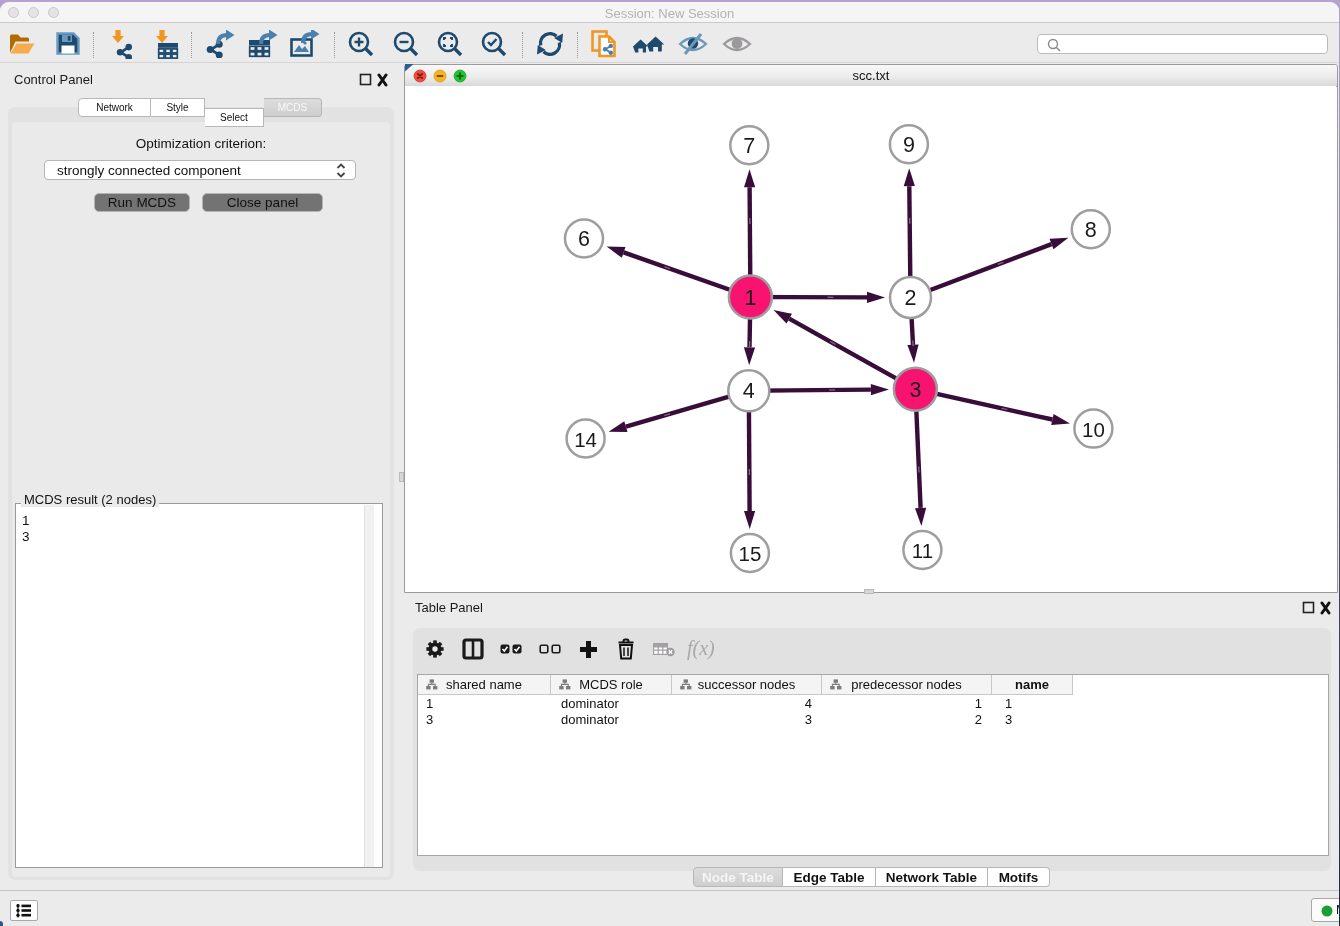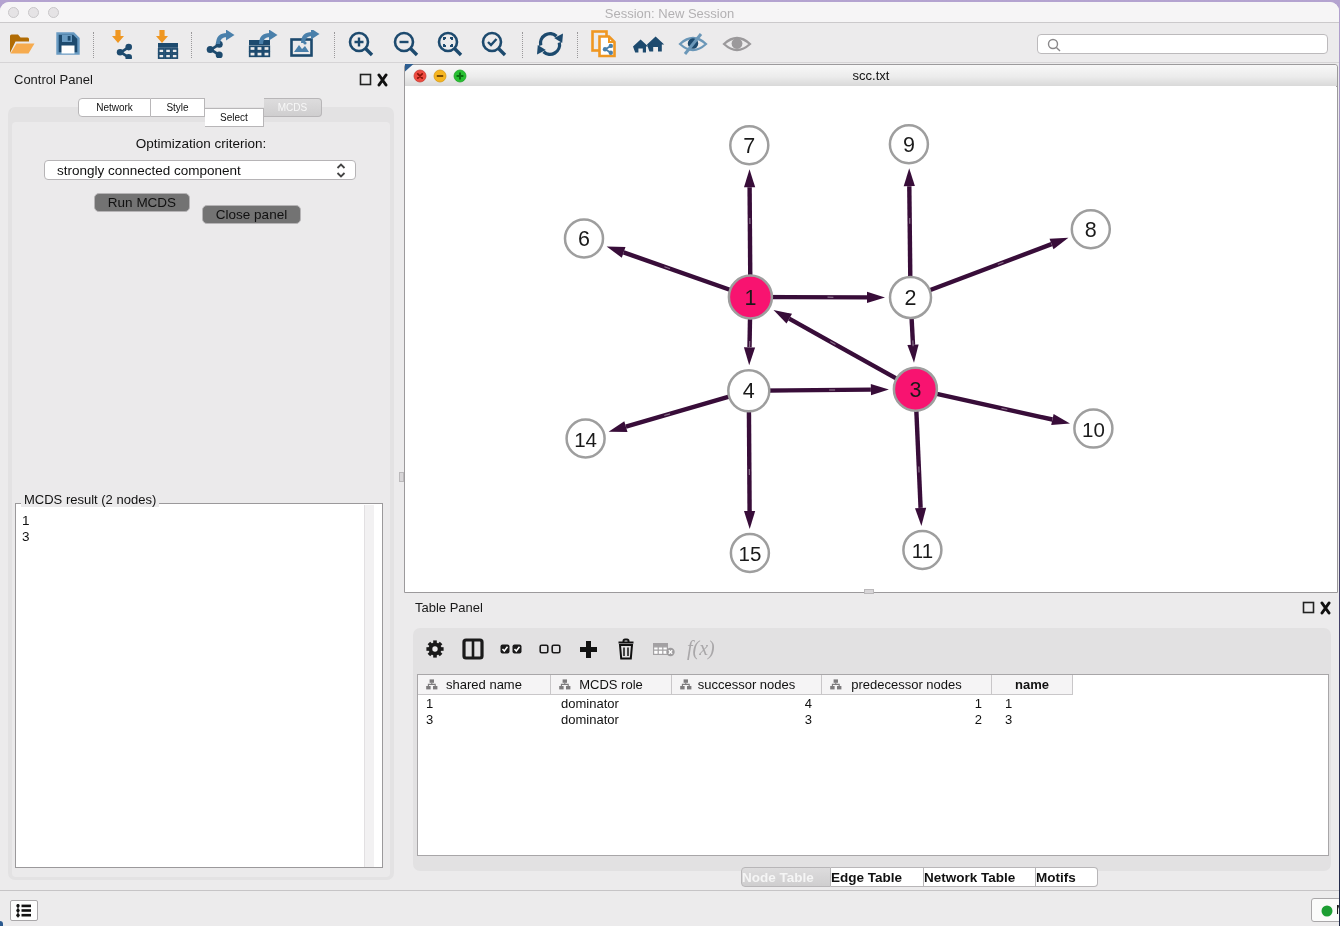--- a/index.html
+++ b/index.html
@@ -29,21 +29,21 @@
 #netwin { position:absolute; left:404px; top:62px; width:934px; height:529px; border:1px solid #9c9a9c; border-radius:3px 3px 0 0; background:#fff; }
 #nettitle { position:absolute; left:0; top:0; width:100%; height:22px; background:linear-gradient(180deg,#f8f8f8 0%,#ececec 55%,#d9d9d9 100%); border-bottom:1px solid #a5a3a5; border-radius:3px 3px 0 0; }
 #netname { position:absolute; top:3px; width:100%; text-align:center; font-size:13px; color:#111; }
 #netcanvas { position:absolute; left:405px; top:84px; width:931px; height:505px; background:#ffffff; }
 #tpheader { position:absolute; left:415px; top:598px; font-size:13px; color:#1a1a1a; }
 #tppanel { position:absolute; left:413px; top:626px; width:918px; height:243px; background:#e2e1e2; border-radius:7px; }
 #tptoolbar { position:absolute; left:417px; top:628px; width:400px; height:38px; }
 #tablewrap { position:absolute; left:417px; top:672px; width:912px; height:182px; background:#ffffff; border:1px solid #a8a6a8; }
 .th { position:absolute; top:0; height:19px; border-right:1px solid #c9c7c9; background:#f5f4f5; font-size:13px; color:#111; text-align:center; line-height:19px; }
 .td { position:absolute; font-size:13px; color:#111; height:16px; line-height:16px; }
-.btab { position:absolute; top:865px; height:20px; border:1px solid #b8b6b8; background:#ffffff; font-size:13.5px; font-weight:bold; color:#111; line-height:19px;margin-left:48px; }
+.btab { position:absolute; top:865px; height:20px; border:1px solid #b8b6b8; background:#ffffff; font-size:13.5px; font-weight:bold; color:#111; text-align:center; line-height:19px; }
 .btabsel { background:linear-gradient(180deg,#dddcdd,#cfcecf); color:#f5f5f5; }
 #statusbar { position:absolute; left:0; top:888px; width:100%; height:36px; border-top:1px solid #c6c4c6; background:#ecebec; }
 #listbtn { position:absolute; left:10px; top:9px; width:28px; height:21px; background:#fdfdfd; border:1px solid #a9a7a9; border-radius:2px; }
 #membtn { position:absolute; left:1311px; top:7px; width:75px; height:24px; background:#fbfbfb; border:1px solid #a9a7a9; border-radius:3px; font-size:13px; color:#111; }
 </style>
 </head>
 <body>
 <div id="win">
   <div id="titlebar">
     <div class="tl" style="left:8px;"></div>
@@ -192,21 +192,21 @@
   <div class="tab" style="left:151px;width:54px;border-left:none;">Style</div>
   <div class="tab" style="left:205px;width:59px;border-left:none;margin-top:10px;">Select</div>
   <div class="tab tabsel" style="left:264px;width:58px;border-left:none;border-radius:0 4px 4px 0;">MCDS</div>
   <div id="combo">strongly connected component
     <svg width="10" height="15" style="position:absolute;right:9px;top:2px;" viewBox="0 0 10 15">
         <path d="M1.5 5 L5 1.5 L8.5 5 M1.5 10 L5 13.5 L8.5 10" fill="none" stroke="#444" stroke-width="1.8"></path>
       </svg>
   </div>
   <div id="optlabel">Optimization criterion:</div>
   <div class="btn" style="left:94px;width:96px;">Run MCDS</div>
-  <div class="btn" style="left:202px;width:99px;margin-top:12px;">Close panel</div>
+  <div class="btn" style="left:202px;width:121px;">Close panel</div>
   <div id="mcdsbox">
     <div class="abs" style="left:6px;top:9px;font-size:13.5px;color:#111;line-height:16px;">1<br>3</div>
     <div id="mcdsscroll"></div>
   </div>
   <div id="mcdslabel">MCDS result (2 nodes)</div>
 
   <div id="netwin">
     <div id="nettitle">
       <svg class="abs" style="left:0;top:-1px;" width="70" height="22" viewBox="0 0 70 22">
         <path d="M0 0 L8.5 0 L0 7.5 Z" fill="#2e5e91"></path>

